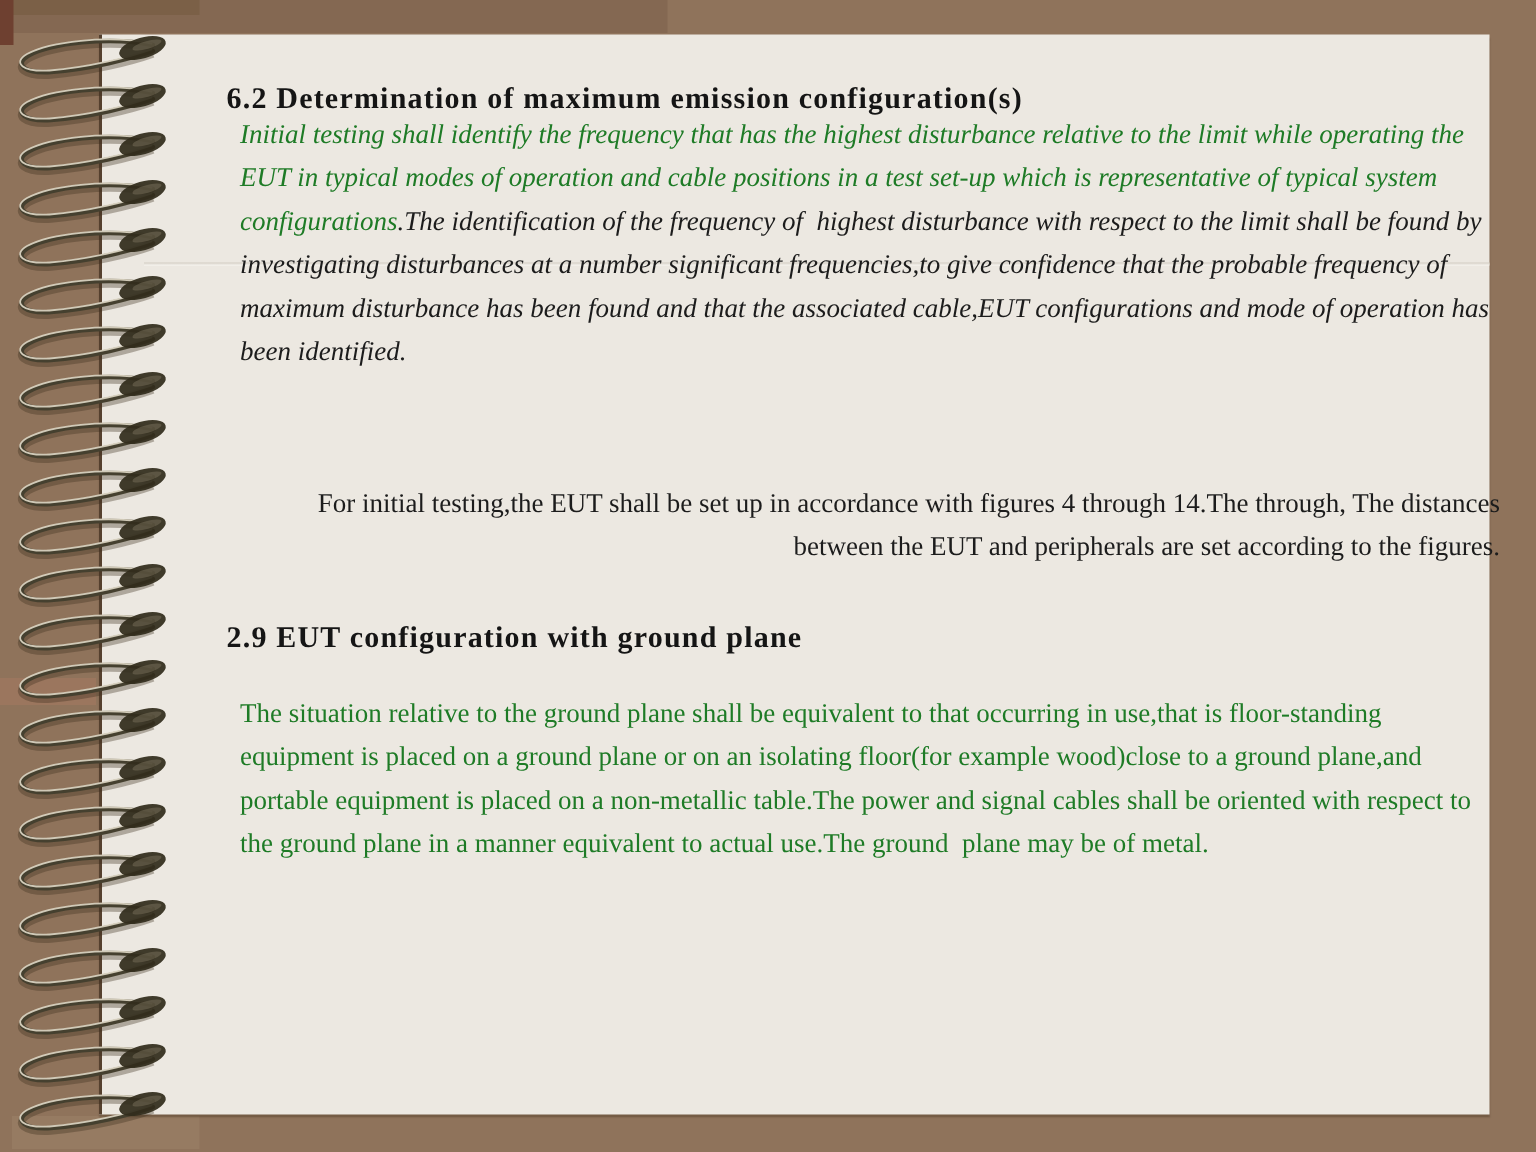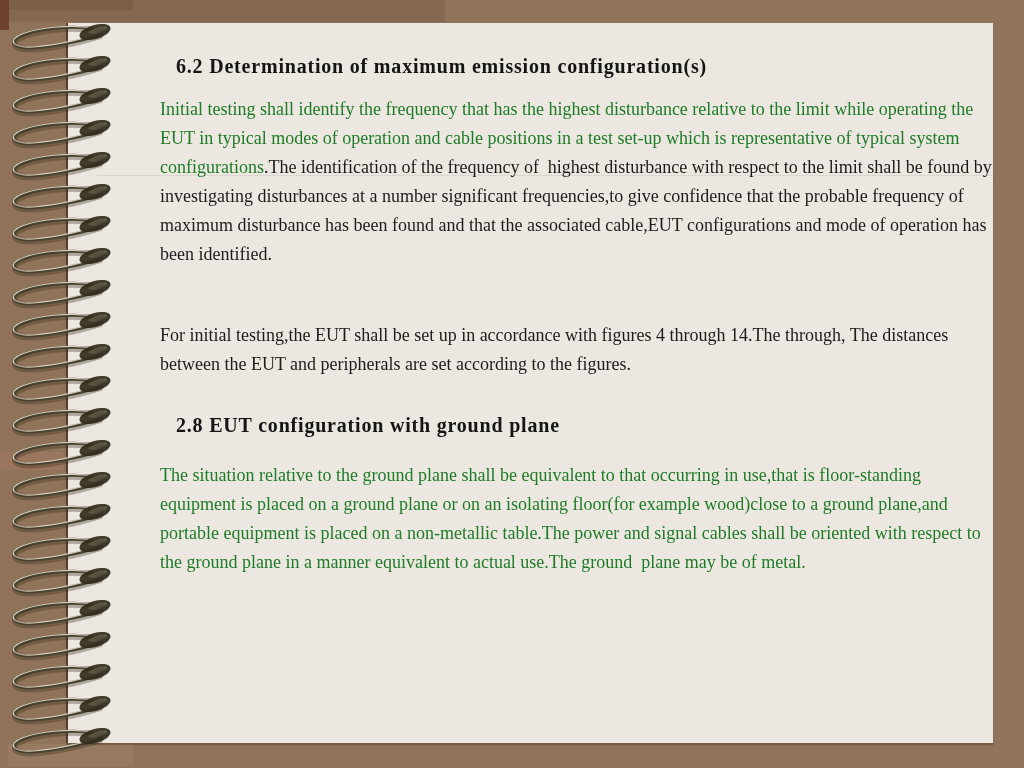--- a/index.html
+++ b/index.html
@@ -23,34 +23,34 @@
     background:#ECE8E1;
     border-left:2px solid #55402E;
     box-shadow:0 2px 1px rgba(70,50,30,0.35);
   }
   .rule-line{
     position:absolute;left:28px;top:152px;width:897px;height:2px;
     background:linear-gradient(to bottom,#D2CCC2,#F8F6F1);
   }
 
   .slide-heading{
-    position:absolute;left:108px;margin:0;
+    position:absolute;left:83px;margin:0;
     font-size:20px;font-weight:bold;color:#151515;
     letter-spacing:0.8px;line-height:26px;white-space:pre-wrap;
   }
   #heading-1{top:30px;}
   #heading-2{top:389px;}
 
   .slide-para{
     position:absolute;left:92px;margin:0;
     font-size:18px;line-height:29px;color:#1C1C1C;
     white-space:pre-wrap;
   }
-  #para-1{top:72px;width:840px;}
-  #para-2{top:298px;width:840px;}
+  #para-1{top:52px;width:840px;font-style:italic;}
+  #para-2{top:298px;width:840px;text-align:right;}
   #para-3{top:438px;width:822px;}
   .green-text{color:#1E7B26;}
   .black-text{color:#1C1C1C;}
 
   
   #spiral{position:absolute;left:0;top:0;width:140px;height:768px;pointer-events:none;}
 </style>
 </head>
 <body>
 
@@ -64,21 +64,21 @@
 
   <div class="paper">
     <div class="rule-line"></div>
 
     <h1 id="heading-1" class="slide-heading">6.2 Determination of maximum emission configuration(s)</h1>
 
     <p id="para-1" class="slide-para"><span class="green-text">Initial testing shall identify the frequency that has the highest disturbance relative to the limit while operating the EUT in typical modes of operation and cable positions in a test set-up which is representative of typical system configurations</span><span class="black-text">.The identification of the frequency of  highest disturbance with respect to the limit shall be found by investigating disturbances at a number significant frequencies,to give confidence that the probable frequency of maximum disturbance has been found and that the associated cable,EUT configurations and mode of operation has been identified.</span></p>
 
     <p id="para-2" class="slide-para black-text">For initial testing,the EUT shall be set up in accordance with figures 4 through 14.The through, The distances between the EUT and peripherals are set according to the figures.</p>
 
-    <h1 id="heading-2" class="slide-heading">2.8 EUT configuration with ground plane</h1>
+    <h1 id="heading-2" class="slide-heading">2.9 EUT configuration with ground plane</h1>
 
     <p id="para-3" class="slide-para green-text">The situation relative to the ground plane shall be equivalent to that occurring in use,that is floor-standing equipment is placed on a ground plane or on an isolating floor(for example wood)close to a ground plane,and portable equipment is placed on a non-metallic table.The power and signal cables shall be oriented with respect to the ground plane in a manner equivalent to actual use.The ground  plane may be of metal.</p>
   </div>
 
   <svg id="spiral" viewBox="0 0 140 768" xmlns="http://www.w3.org/2000/svg">
       <g>
         <path d="M 102 30 C 72 24, 34 29, 19 37
                C 9 43, 16 49, 34 48
                C 60 46, 88 39, 102 34" fill="none" stroke="rgba(60,45,30,0.35)" stroke-width="5" transform="translate(0,2)"></path>
         <path d="M 102 30 C 72 24, 34 29, 19 37

